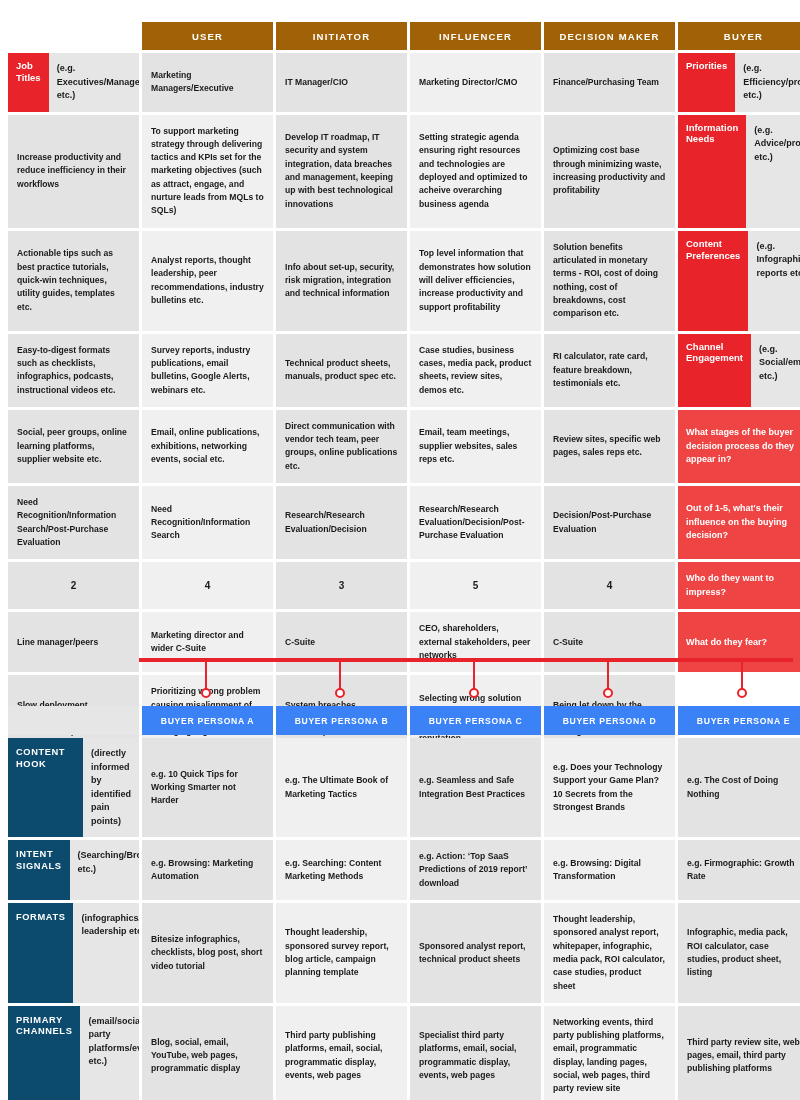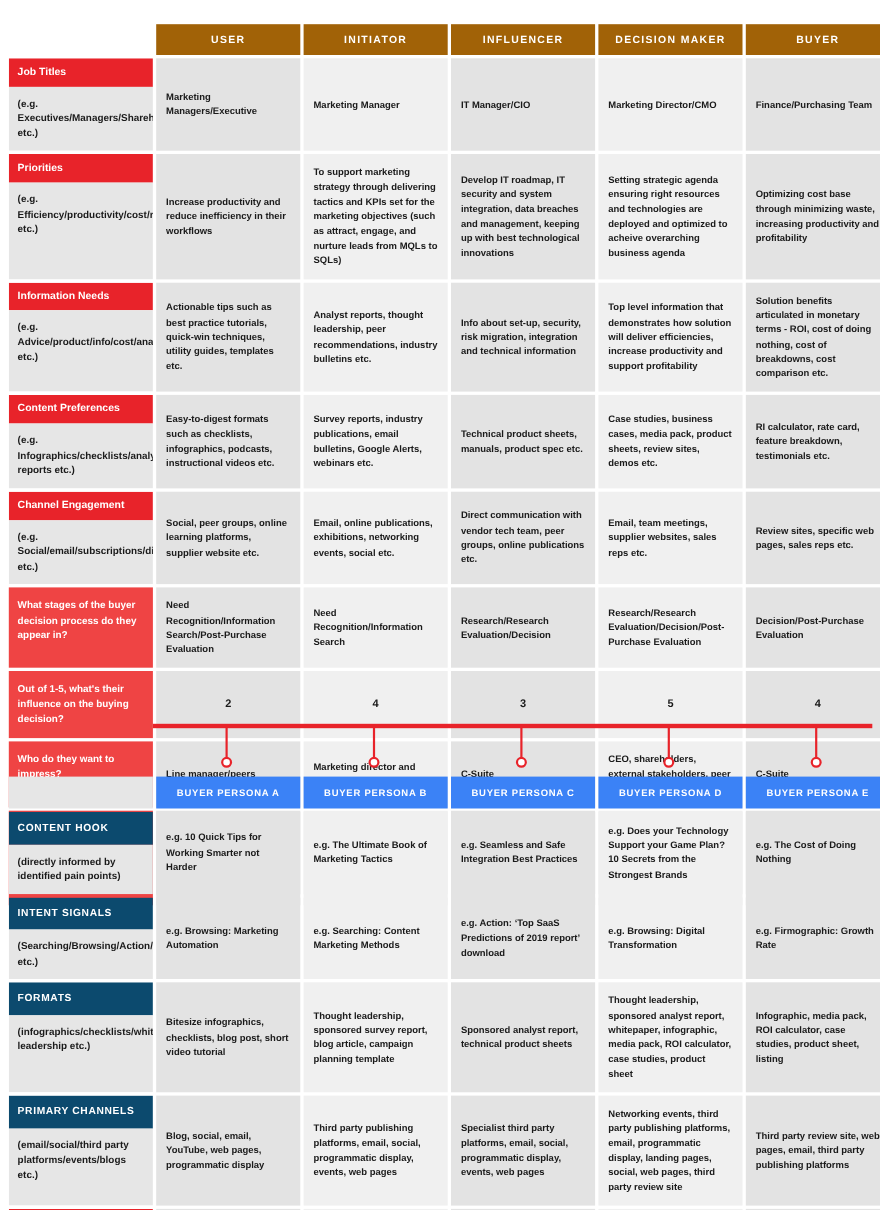--- a/index.html
+++ b/index.html
@@ -34,21 +34,21 @@
     background:#a16207;
     color:#ffffff;
     font-size:9.5px;
     font-weight:bold;
     letter-spacing:1.2px;
     text-align:center;
     padding:9px 2px 8px;
   }
   .rowlabel{
     display:flex;
-    flex-direction:column;
+    flex-direction:row;
   }
   .rowlabel .tag{
     background:#e8232a;
     color:#ffffff;
     font-size:9.5px;
     font-weight:bold;
     padding:7px 8px 7px 8px;
     line-height:1.25;
   }
   .rowlabel .sub{
@@ -120,23 +120,20 @@
       <div class="cell col-head">INITIATOR</div>
       <div class="cell col-head">INFLUENCER</div>
       <div class="cell col-head">DECISION MAKER</div>
       <div class="cell col-head">BUYER</div>
       <div class="cell rowlabel">
         <div class="tag">Job Titles</div>
         <div class="sub">(e.g. Executives/Managers/Shareholders/Directors/Finance etc.)</div>
       </div>
       <div class="cell datacell shade-a">
         <span>Marketing Managers/Executive</span>
-      </div>
-      <div class="cell datacell shade-b">
-        <span>Marketing Manager</span>
       </div>
       <div class="cell datacell shade-a">
         <span>IT Manager/CIO</span>
       </div>
       <div class="cell datacell shade-b">
         <span>Marketing Director/CMO</span>
       </div>
       <div class="cell datacell shade-a">
         <span>Finance/Purchasing Team</span>
       </div>

